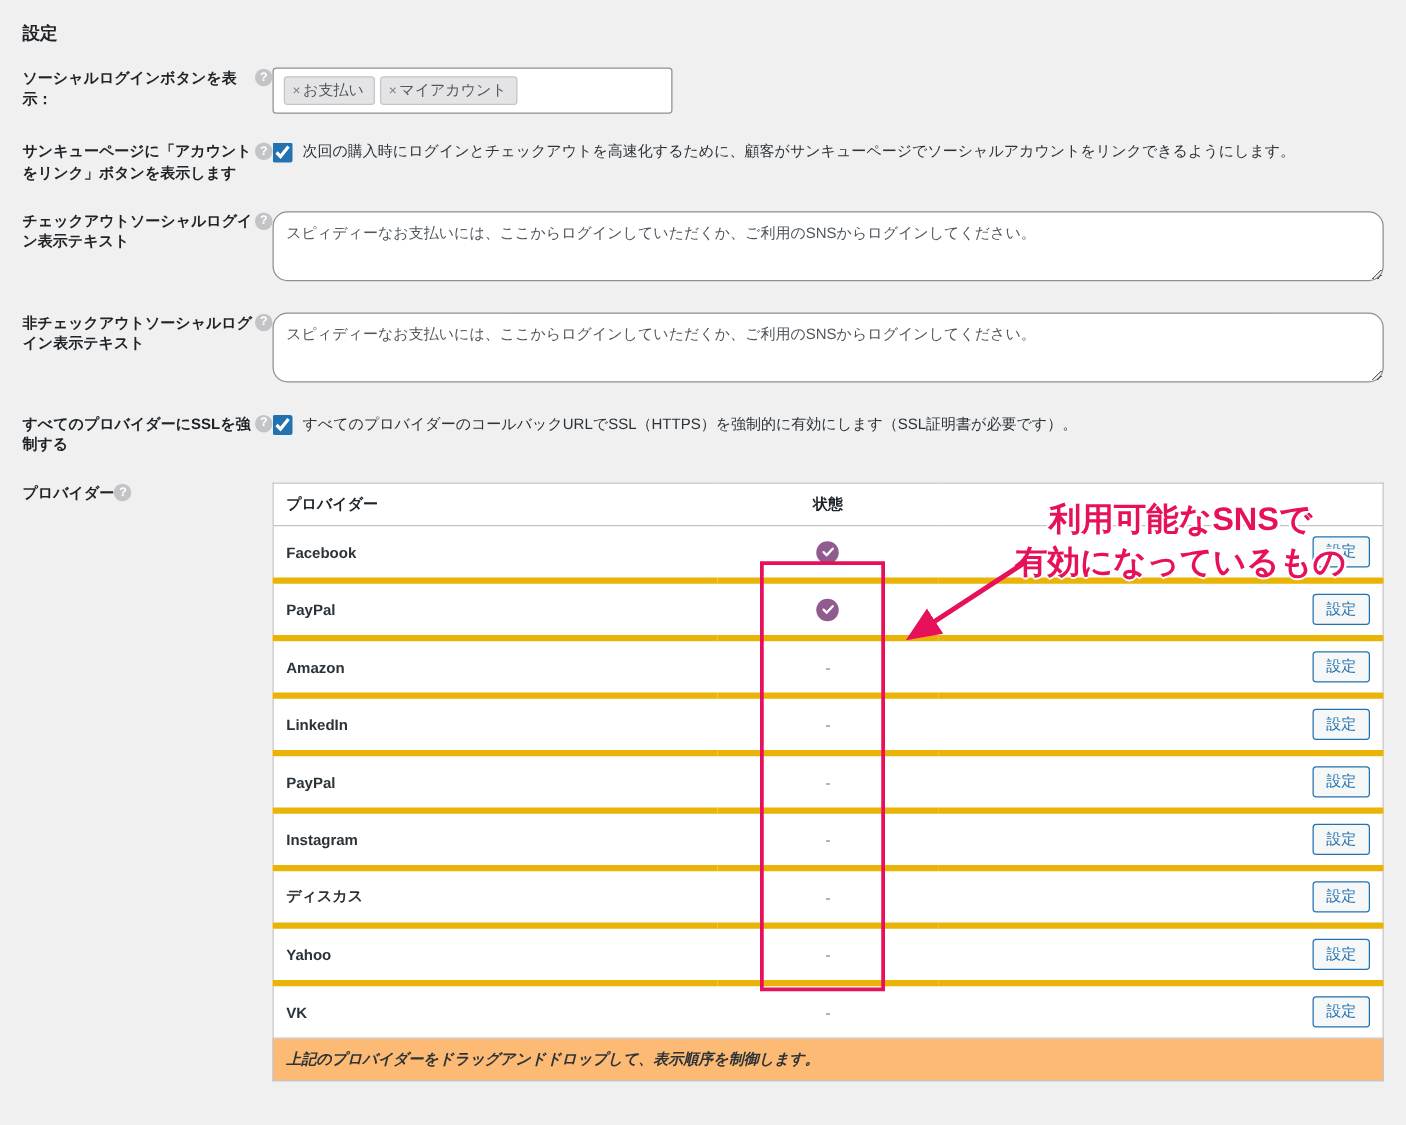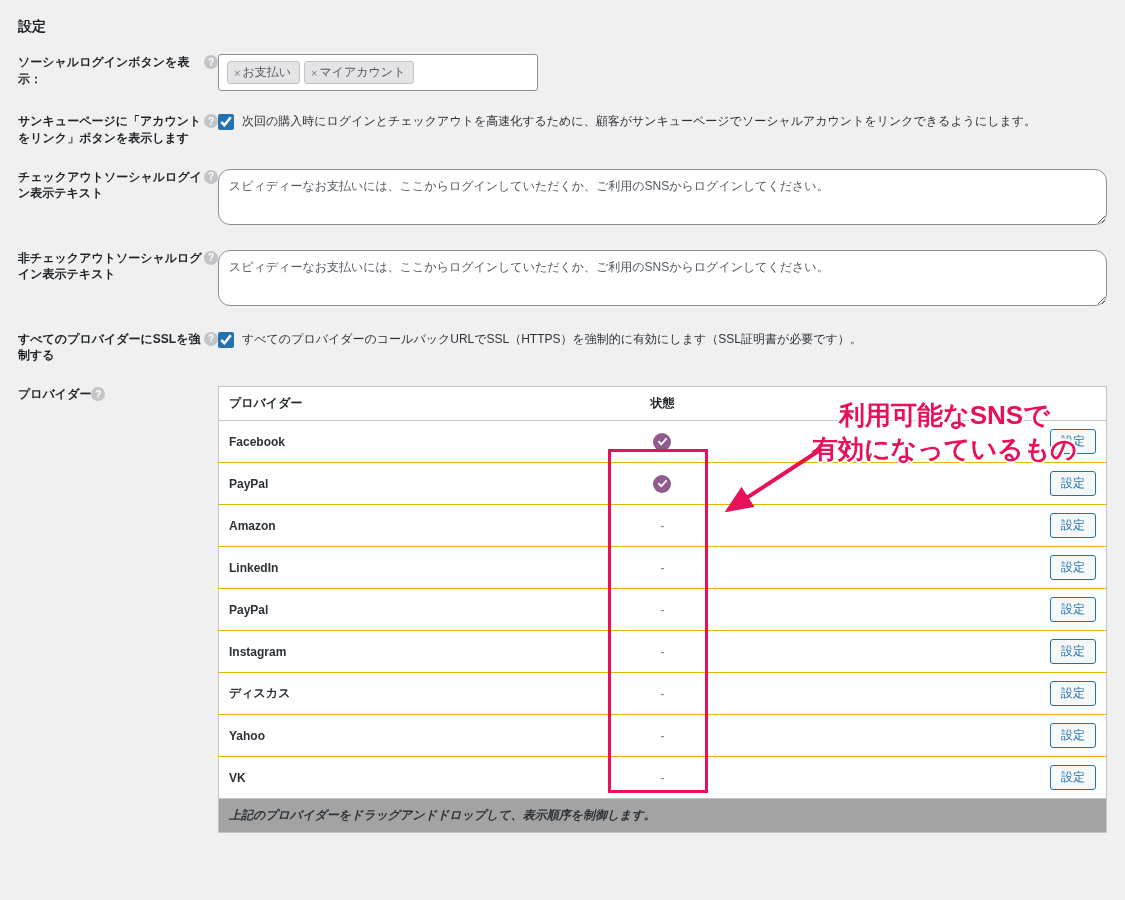--- a/index.html
+++ b/index.html
@@ -120,21 +120,21 @@
     text-align: left;
     font-weight: 700;
     color: #1d2327;
     padding: 8px 10px;
     border-bottom: 1px solid #c3c4c7;
     font-size: 12px;
   }
   .provider-table th.status-th { text-align: center; }
   .provider-table td {
     padding: 8px 10px;
-    border-bottom: 1px solid #eab308;
+    border-bottom: 5px solid #eab308;
     vertical-align: middle;
   }
   .provider-table tr:last-child td { border-bottom: none; }
   .provider-name-cell {
     font-weight: 700;
     color: #2c3338;
     width: 40%;
   }
   .status-cell {
     text-align: center;
@@ -163,21 +163,21 @@
     background: #f6f7f7;
     color: #2271b1;
     font-size: 12px;
     border-radius: 3px;
     cursor: pointer;
   }
   .table-footer-note {
     padding: 8px 10px;
     border: 1px solid #c3c4c7;
     border-top: none;
-    background: #a3a3a3;
+    background: #fdba74;
     font-size: 12px;
     font-style: italic;
     color: #2c3338;
     font-weight: 700;
   }
 
   
   .annotation-box {
     position: absolute;
     border: 3px solid #e7105b;

